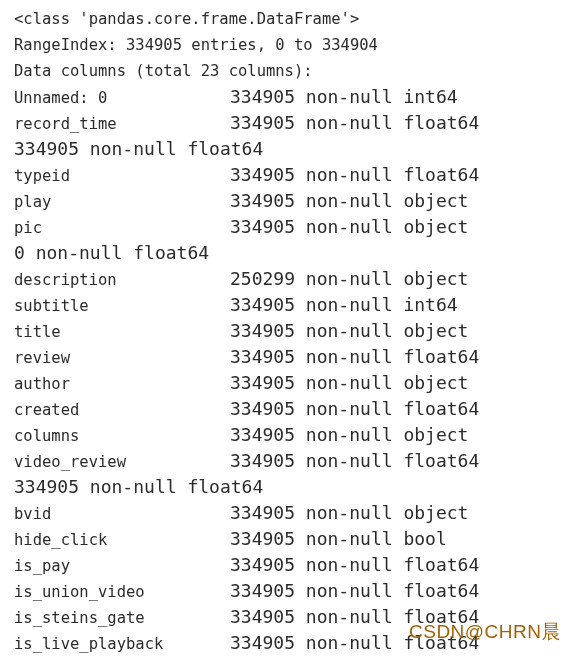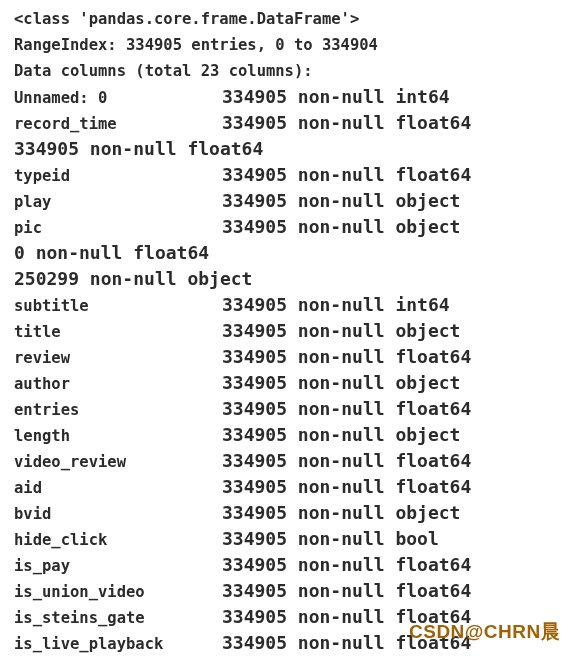--- a/index.html
+++ b/index.html
@@ -7,21 +7,20 @@
     padding: 0;
     background: #ffffff;
   }
   #screenshot {
     position: relative;
     width: 563px;
     height: 657px;
     background: #ffffff;
     overflow: hidden;
     font-family: "DejaVu Sans Mono", "Liberation Mono", monospace;
-    font-weight: bold;
   }
   .output-block {
     position: absolute;
     top: 6px;
     left: 14px;
     right: 0;
   }
   .out-line {
     display: block;
     height: 26px;
@@ -29,20 +28,21 @@
     font-size: 15.5px;
     color: #2b2b2b;
     white-space: pre;
     letter-spacing: 0px;
   }
   .col-row {
     display: flex;
     height: 26px;
     line-height: 26px;
     align-items: baseline;
+    gap: 8px;
   }
   .col-name {
     display: inline-block;
     width: 208px;
     flex: 0 0 208px;
     font-size: 15.5px;
     color: #2b2b2b;
     white-space: pre;
   }
   .col-info {
@@ -97,52 +97,52 @@
           <span class="col-info">334905 non-null object</span>
         </div>
         <div class="col-row">
           <span class="col-name">pic</span>
           <span class="col-info">334905 non-null object</span>
         </div>
         <div class="col-row">
           <span class="col-info">0 non-null float64</span>
         </div>
         <div class="col-row">
+          <span class="col-name">description</span>
           <span class="col-info">250299 non-null object</span>
         </div>
         <div class="col-row">
           <span class="col-name">subtitle</span>
           <span class="col-info">334905 non-null int64</span>
         </div>
         <div class="col-row">
           <span class="col-name">title</span>
           <span class="col-info">334905 non-null object</span>
         </div>
         <div class="col-row">
           <span class="col-name">review</span>
           <span class="col-info">334905 non-null float64</span>
         </div>
         <div class="col-row">
           <span class="col-name">author</span>
           <span class="col-info">334905 non-null object</span>
         </div>
         <div class="col-row">
-          <span class="col-name">entries</span>
+          <span class="col-name">created</span>
           <span class="col-info">334905 non-null float64</span>
         </div>
         <div class="col-row">
-          <span class="col-name">length</span>
+          <span class="col-name">columns</span>
           <span class="col-info">334905 non-null object</span>
         </div>
         <div class="col-row">
           <span class="col-name">video_review</span>
           <span class="col-info">334905 non-null float64</span>
         </div>
         <div class="col-row">
-          <span class="col-name">aid</span>
           <span class="col-info">334905 non-null float64</span>
         </div>
         <div class="col-row">
           <span class="col-name">bvid</span>
           <span class="col-info">334905 non-null object</span>
         </div>
         <div class="col-row">
           <span class="col-name">hide_click</span>
           <span class="col-info">334905 non-null bool</span>
         </div>

